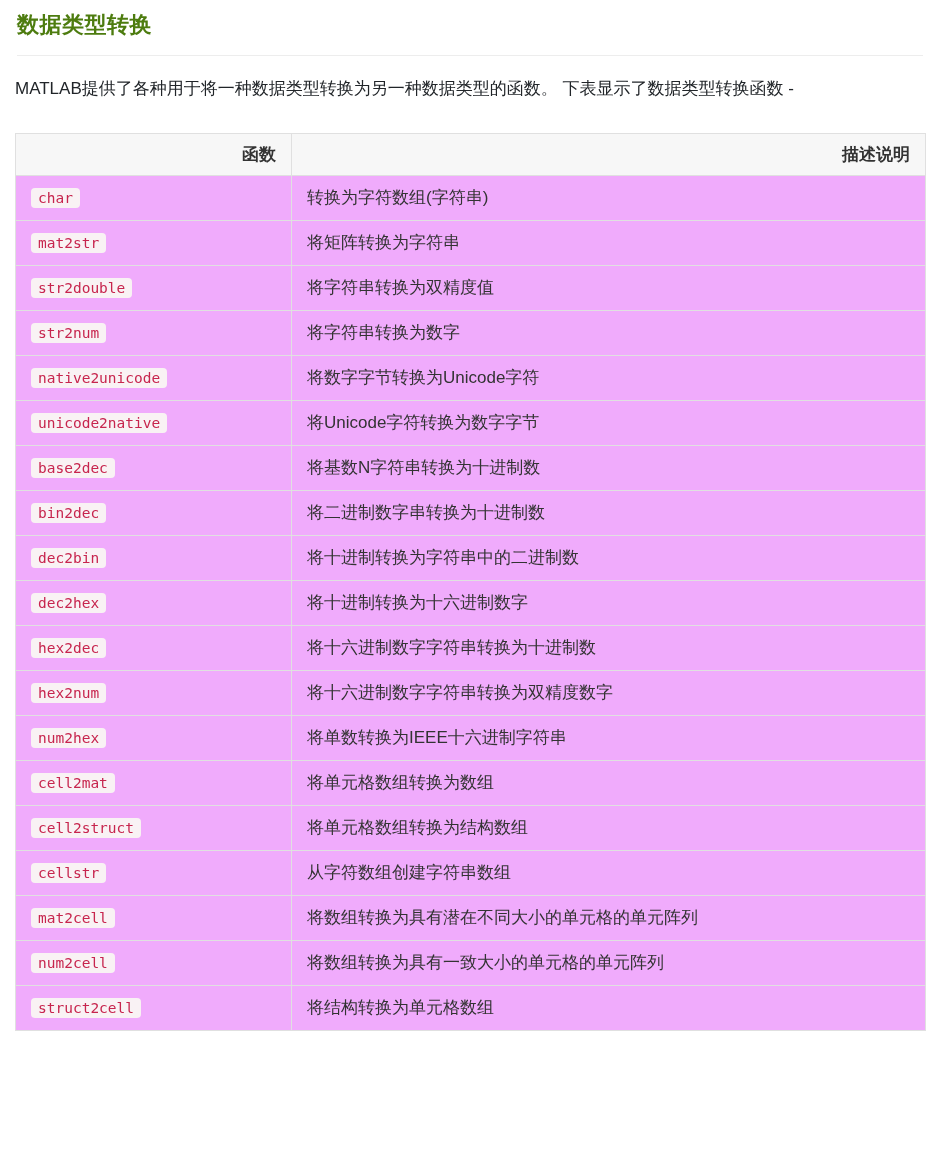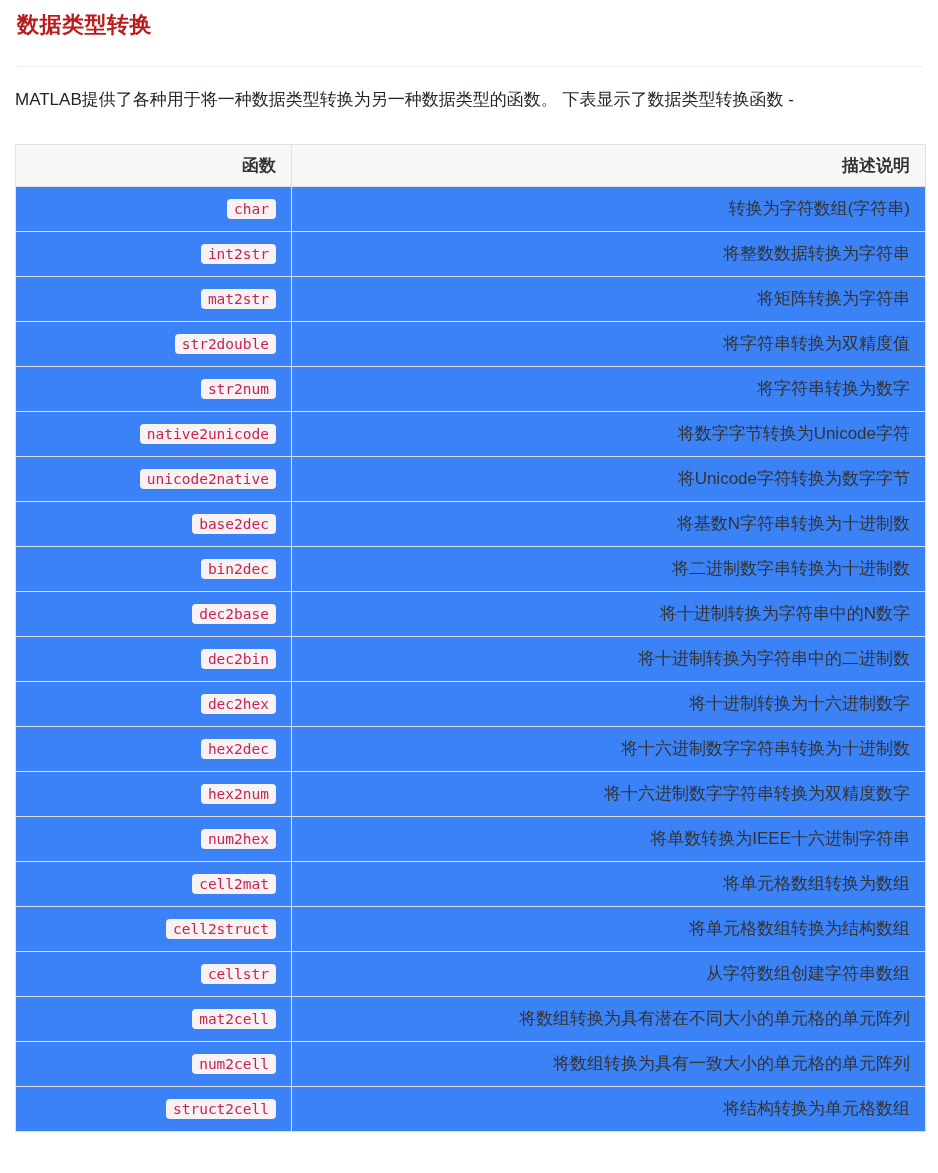--- a/index.html
+++ b/index.html
@@ -11,24 +11,24 @@
     color: #333333;
   }
   .page {
     width: 938px;
     min-height: 1173px;
     padding: 8px 15px 10px 15px;
     background: #ffffff;
   }
   h2.page-title {
     margin: 2px 0 0 2px;
-    padding: 0 0 26px 0;
+    padding: 0 0 15px 0;
     font-size: 22px;
     font-weight: bold;
-    color: #b91c1c;
+    color: #4d7c0f;
     border-bottom: 1px solid #ededed;
     letter-spacing: 0.5px;
   }
   p.intro {
     margin: 21px 0 32px 0;
     font-size: 17px;
     line-height: 24px;
     color: #212529;
   }
   table.fn-table {
@@ -46,22 +46,21 @@
     background: #f7f7f7;
     font-weight: bold;
     text-align: right;
     padding: 10px 15px;
     line-height: 21px;
   }
   table.fn-table td {
     padding: 12px 15px;
     line-height: 20px;
     vertical-align: middle;
-    background: #3b82f6;
-    text-align: right;
+    background: #f0abfc;
   }
   col.c-fn   { width: 276px; }
   col.c-desc { width: 634px; }
   code.fn-code {
     font-family: "DejaVu Sans Mono", "Liberation Mono", monospace;
     font-size: 14.5px;
     color: #c7254e;
     background: #f9f2f4;
     padding: 2px 7px;
     border-radius: 4px;
@@ -89,26 +88,20 @@
       </tr>
     </thead>
     <tbody>
   <tr>
     <td>
       <code class="fn-code">char</code>
     </td>
     <td>转换为字符数组(字符串)</td>
   </tr>
 
-  <tr>
-    <td>
-      <code class="fn-code">int2str</code>
-    </td>
-    <td>将整数数据转换为字符串</td>
-  </tr>
 
   <tr>
     <td>
       <code class="fn-code">mat2str</code>
     </td>
     <td>将矩阵转换为字符串</td>
   </tr>
 
 
   <tr>
@@ -146,26 +139,20 @@
     <td>将基数N字符串转换为十进制数</td>
   </tr>
 
   <tr>
     <td>
       <code class="fn-code">bin2dec</code>
     </td>
     <td>将二进制数字串转换为十进制数</td>
   </tr>
 
-  <tr>
-    <td>
-      <code class="fn-code">dec2base</code>
-    </td>
-    <td>将十进制转换为字符串中的N数字</td>
-  </tr>
 
   <tr>
     <td>
       <code class="fn-code">dec2bin</code>
     </td>
     <td>将十进制转换为字符串中的二进制数</td>
   </tr>
 
   <tr>
     <td>

